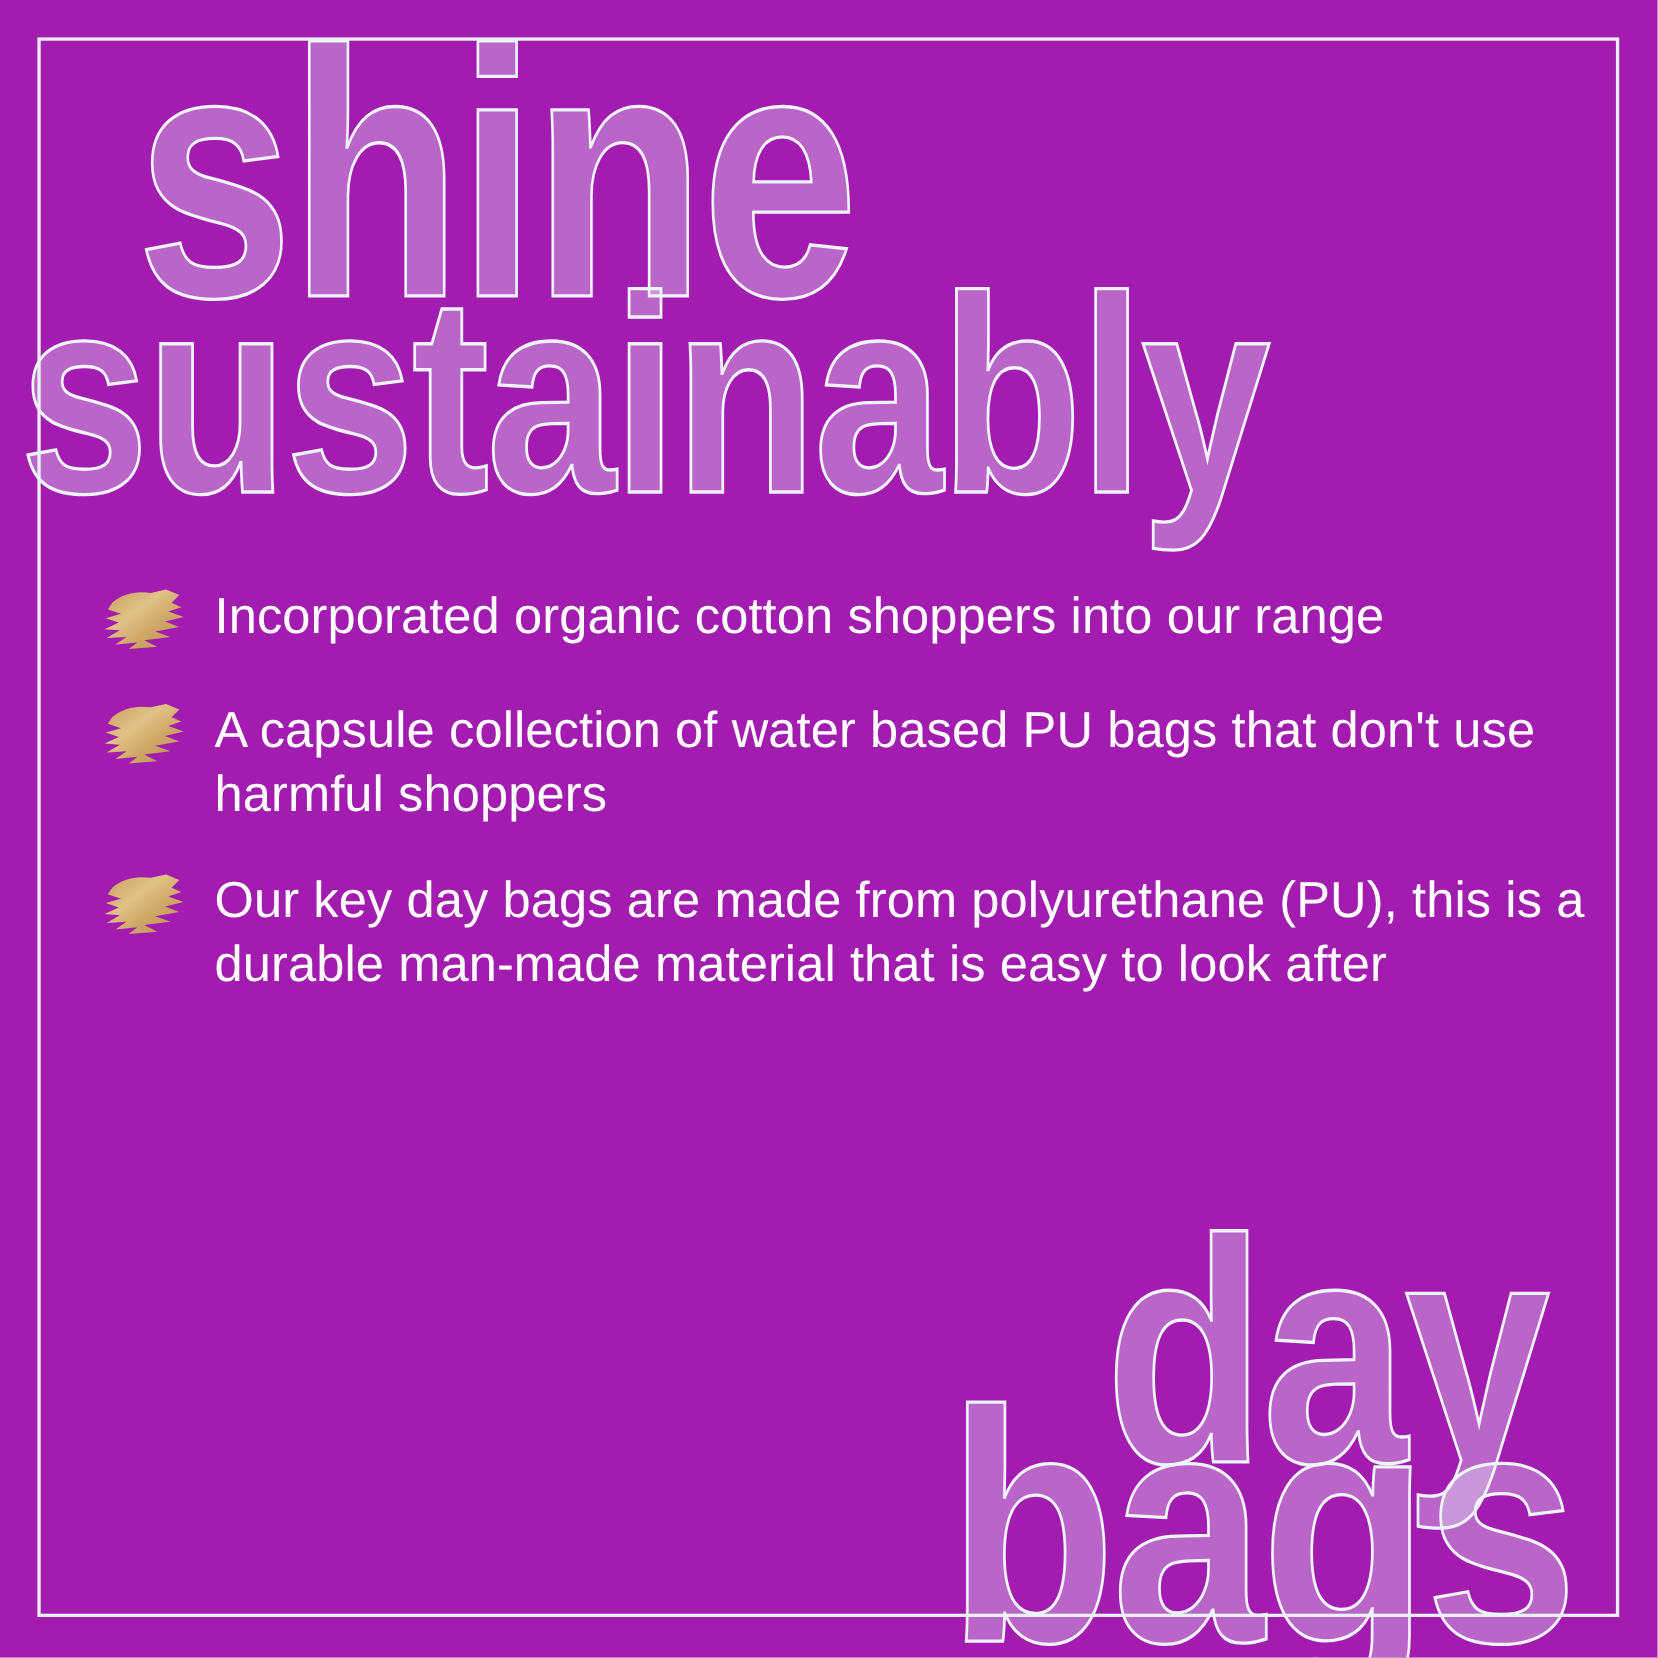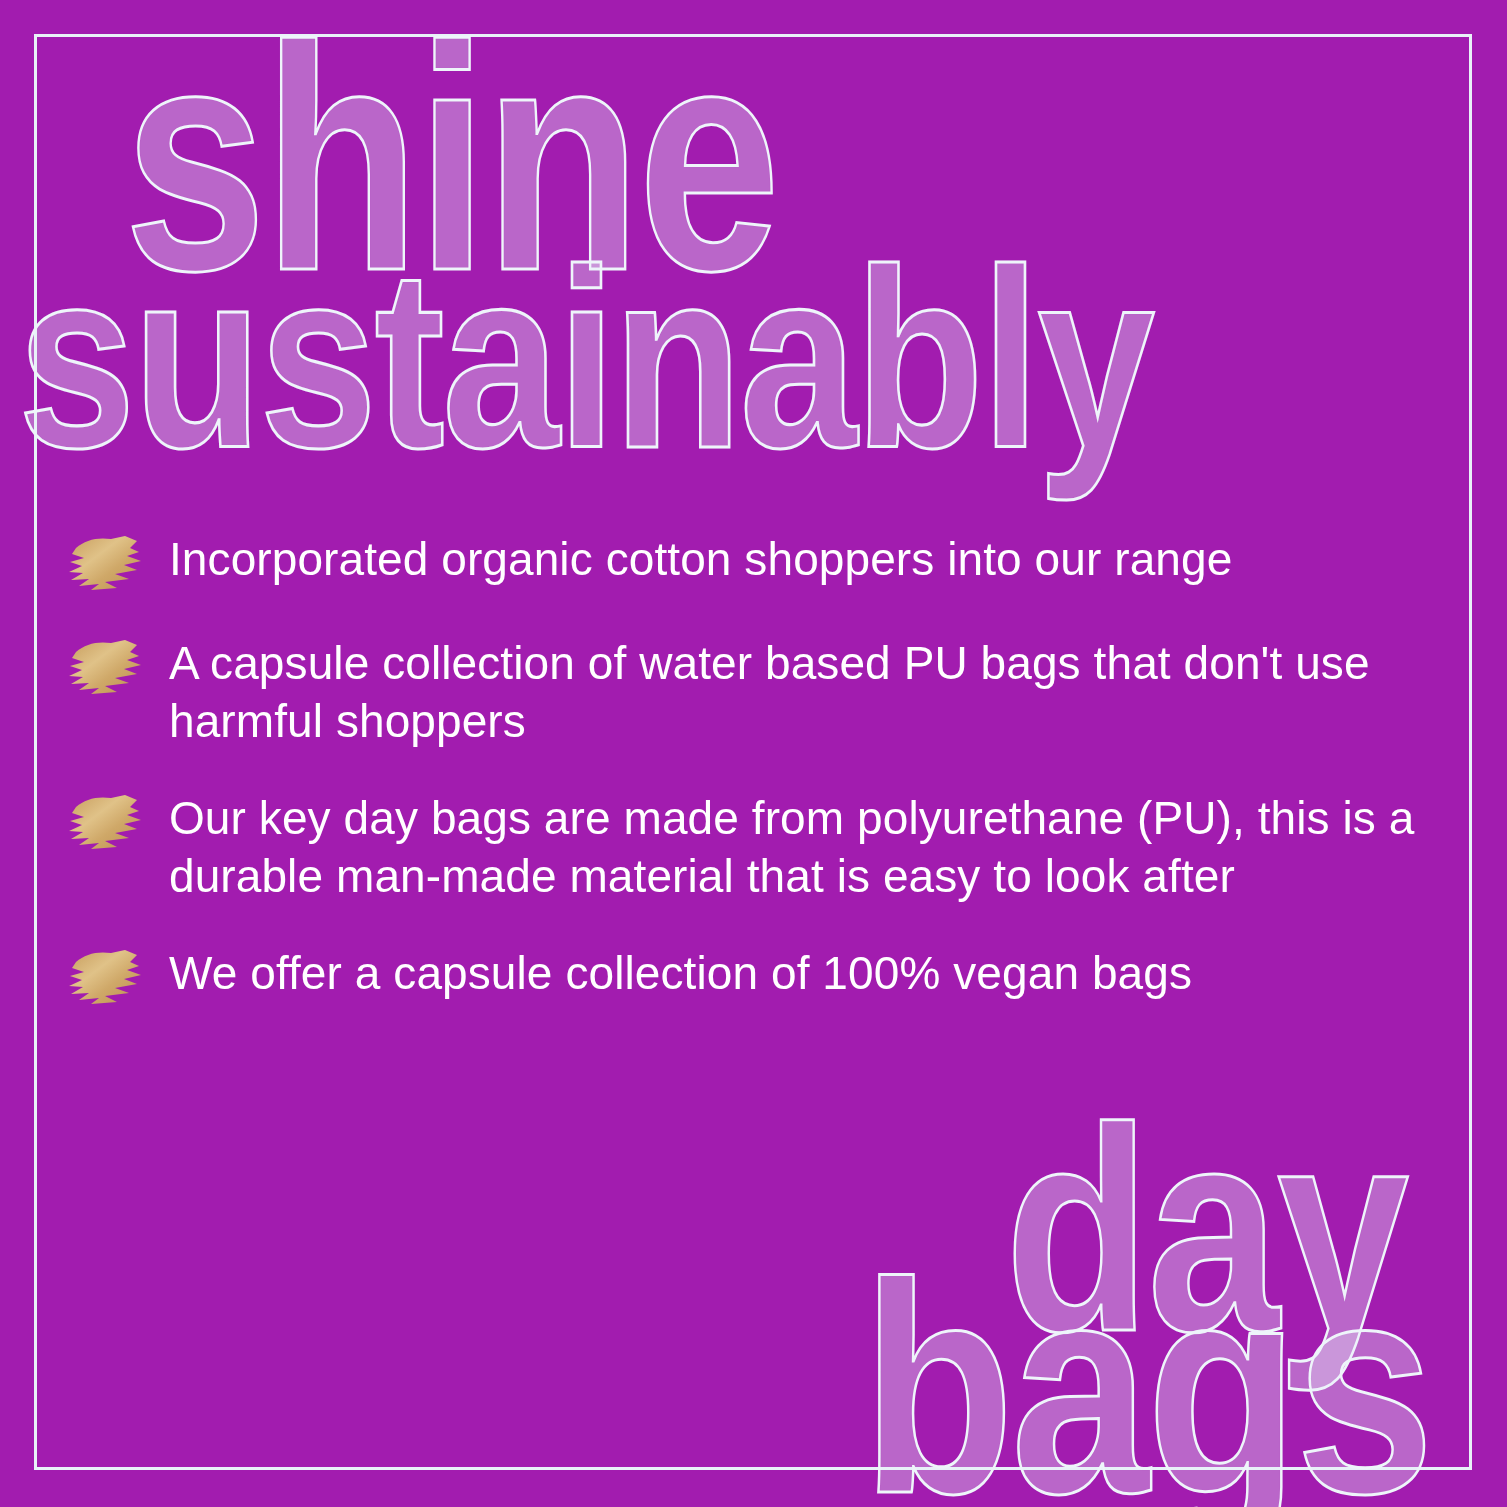--- a/index.html
+++ b/index.html
@@ -66,21 +66,21 @@
     left: 862px;
     top: 1238px;
     font-size: 300px;
     transform: scaleX(0.83) scaleY(1.0);
     z-index: 4;
   }
 
   
   #bullets {
     position: absolute;
-    left: 67px;
+    left: 93px;
     top: 528px;
     width: 1370px;
     z-index: 5;
   }
   .bullet-row {
     display: flex;
     align-items: flex-start;
     margin-bottom: 36px;
   }
   .bullet-row:last-child { margin-bottom: 0; }
@@ -162,36 +162,20 @@
               <stop offset="62%" stop-color="#cfa868"></stop>
               <stop offset="100%" stop-color="#bd9152"></stop>
             </linearGradient>
           </defs>
           <path fill="url(#g3)" d="M9,14 C18,6 30,3 44,5 L58,2 L70,7 L63,14 L72,18 L60,22 L74,27 L57,31 L70,36 L48,40 L62,45 L38,48 L50,54 L24,56 L32,50 L12,52 L22,45 L4,46 L16,39 L2,38 L15,32 L3,28 L17,24 L5,20 Z"></path>
         </svg>
       </span>
       <span class="bullet-text">Our key day bags are made from polyurethane (PU), this is a durable man-made material that is easy to look after</span>
     </div>
 
-    <div class="bullet-row">
-      <span class="swatch">
-        <svg viewBox="0 0 78 62" xmlns="http://www.w3.org/2000/svg">
-          <defs>
-            <linearGradient id="g4" x1="0" y1="0" x2="1" y2="1">
-              <stop offset="0%" stop-color="#c79c5c"></stop>
-              <stop offset="38%" stop-color="#e0c288"></stop>
-              <stop offset="62%" stop-color="#cfa868"></stop>
-              <stop offset="100%" stop-color="#bd9152"></stop>
-            </linearGradient>
-          </defs>
-          <path fill="url(#g4)" d="M9,14 C18,6 30,3 44,5 L58,2 L70,7 L63,14 L72,18 L60,22 L74,27 L57,31 L70,36 L48,40 L62,45 L38,48 L50,54 L24,56 L32,50 L12,52 L22,45 L4,46 L16,39 L2,38 L15,32 L3,28 L17,24 L5,20 Z"></path>
-        </svg>
-      </span>
-      <span class="bullet-text">We offer a capsule collection of 100% vegan bags</span>
-    </div>
 
   </div>
 
   <div class="outline-word" id="word-day">day</div>
 
   <div class="outline-word" id="word-bags">bags</div>
 
 </div>
 
 </body></html>

